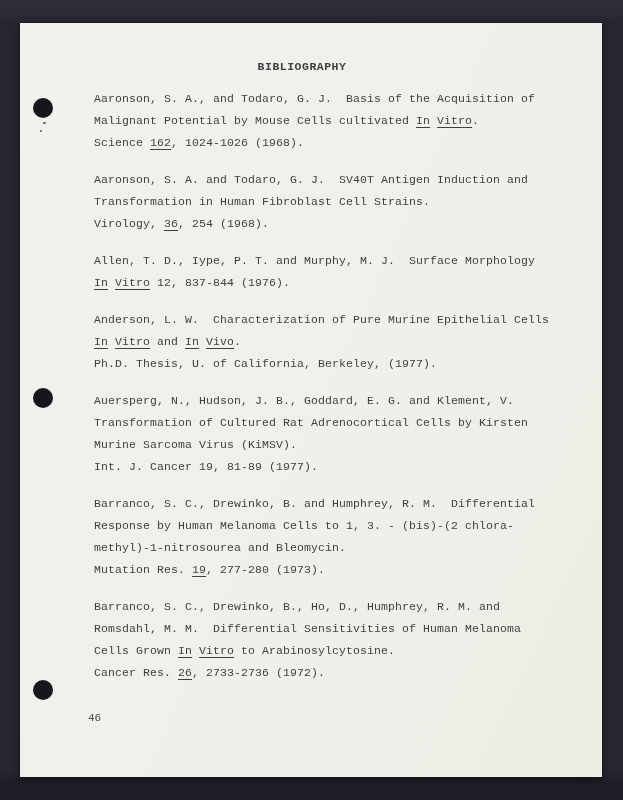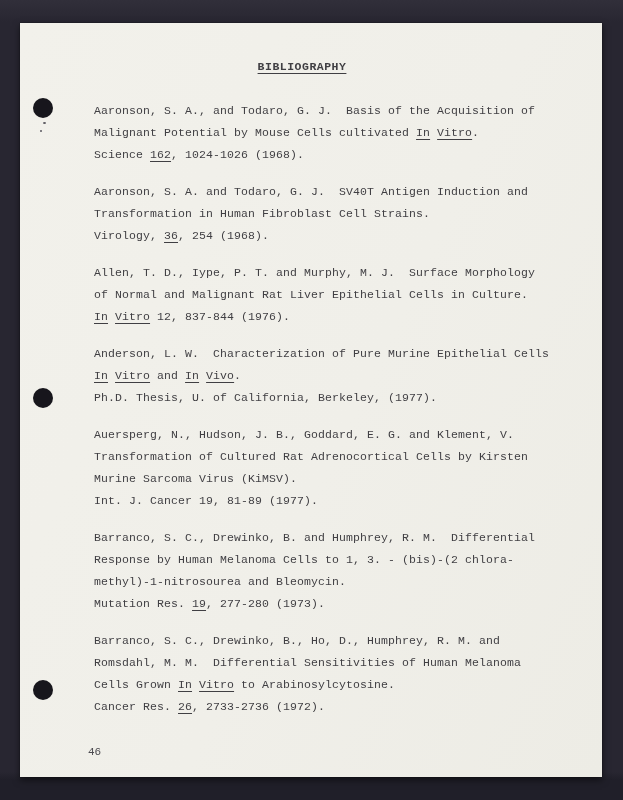--- a/index.html
+++ b/index.html
@@ -59,23 +59,22 @@
     padding: 33px 86px 0 68px;
     color: var(--ink);
     font-size: 11.5px;
   }
   .title {
     font-size: 11.5px;
     font-weight: bold;
     text-align: center;
     line-height: 22px;
     letter-spacing: 0.5px;
-    text-decoration: underline;
     text-underline-offset: 3px;
-    margin-bottom: 22px;
+    margin-bottom: 10px;
   }
   .entry { margin-bottom: 15px; margin-left: 6px; }
   .line {
     white-space: pre;
     line-height: 22px;
     letter-spacing: 0.1px;
   }
   .u {
     text-decoration: underline;
     text-underline-offset: 2.5px;
@@ -106,21 +105,20 @@
             <div class="line"><span>Malignant Potential by Mouse Cells cultivated </span><span class="u">In</span><span> </span><span class="u">Vitro</span><span>.</span></div>
             <div class="line"><span>Science </span><span class="u">162</span><span>, 1024-1026 (1968).</span></div>
           </div>
           <div class="entry">
             <div class="line"><span>Aaronson, S. A. and Todaro, G. J.  SV40T Antigen Induction and</span></div>
             <div class="line"><span>Transformation in Human Fibroblast Cell Strains.</span></div>
             <div class="line"><span>Virology, </span><span class="u">36</span><span>, 254 (1968).</span></div>
           </div>
           <div class="entry">
             <div class="line"><span>Allen, T. D., Iype, P. T. and Murphy, M. J.  Surface Morphology</span></div>
-            <div class="line"><span>of Normal and Malignant Rat Liver Epithelial Cells in Culture.</span></div>
             <div class="line"><span class="u">In</span><span> </span><span class="u">Vitro</span><span> 12, 837-844 (1976).</span></div>
           </div>
           <div class="entry">
             <div class="line"><span>Anderson, L. W.  Characterization of Pure Murine Epithelial Cells</span></div>
             <div class="line"><span class="u">In</span><span> </span><span class="u">Vitro</span><span> and </span><span class="u">In</span><span> </span><span class="u">Vivo</span><span>.</span></div>
             <div class="line"><span>Ph.D. Thesis, U. of California, Berkeley, (1977).</span></div>
           </div>
           <div class="entry">
             <div class="line"><span>Auersperg, N., Hudson, J. B., Goddard, E. G. and Klement, V.</span></div>
             <div class="line"><span>Transformation of Cultured Rat Adrenocortical Cells by Kirsten</span></div>

